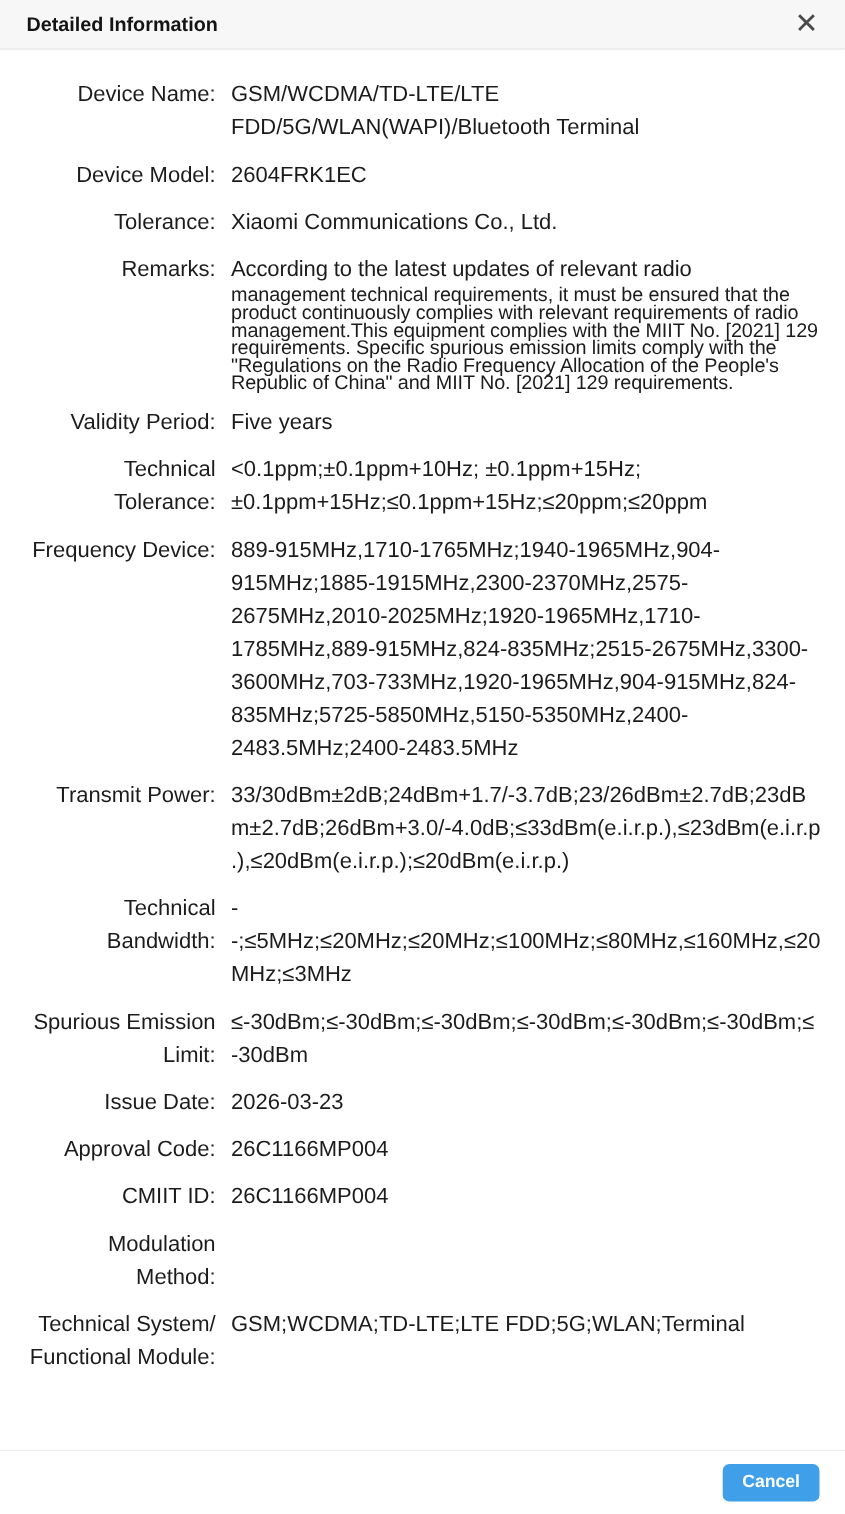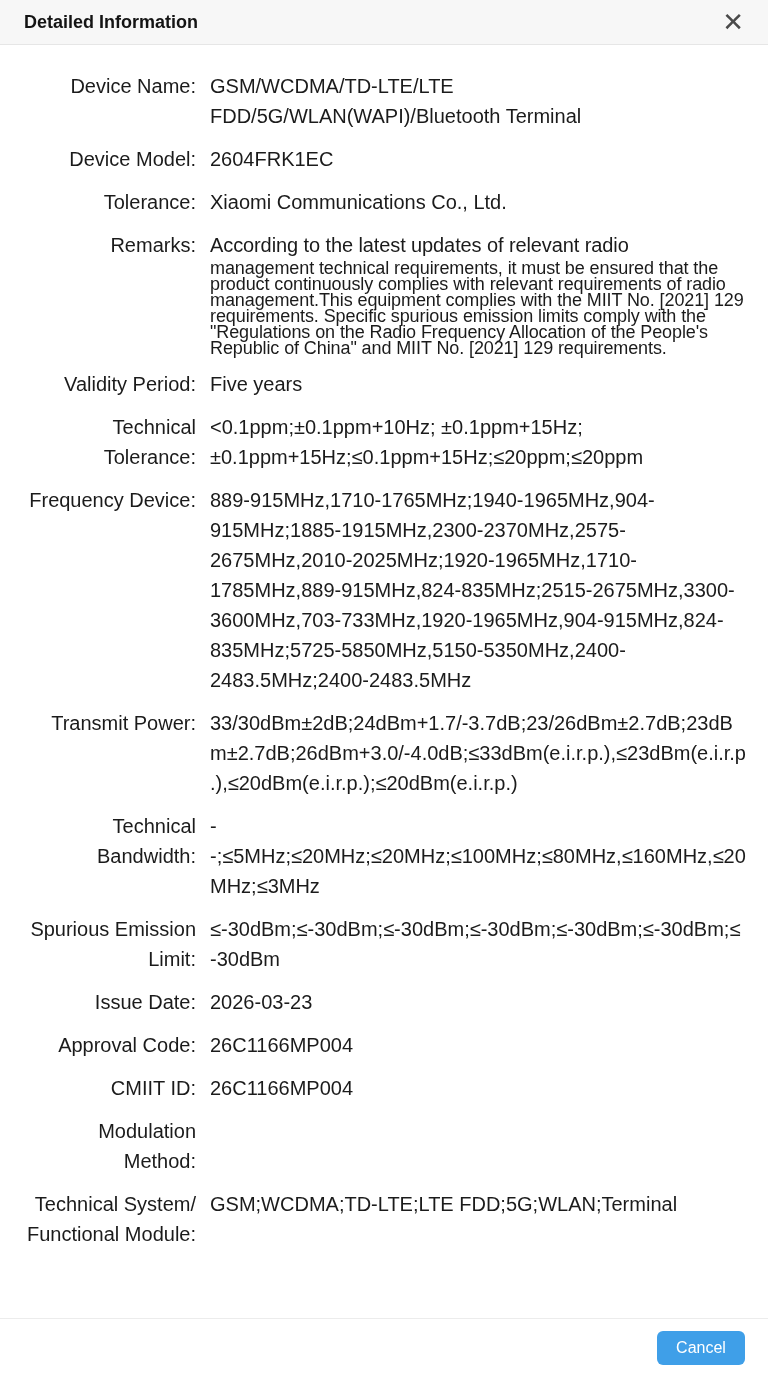--- a/index.html
+++ b/index.html
@@ -85,20 +85,21 @@
   .cancel-btn {
     background: #3f9fe8;
     color: #fff;
     border: none;
     border-radius: 6px;
     width: 88px;
     height: 34px;
     font-size: 16px;
     font-family: "Liberation Sans", sans-serif;
     cursor: pointer;
+    font-weight: bold;
   }
 </style>
 </head>
 <body>
 
 <div class="modal">
   <div class="modal-header">
     <div class="modal-title">Detailed Information</div>
     <span class="close-btn">✕</span>
   </div>

